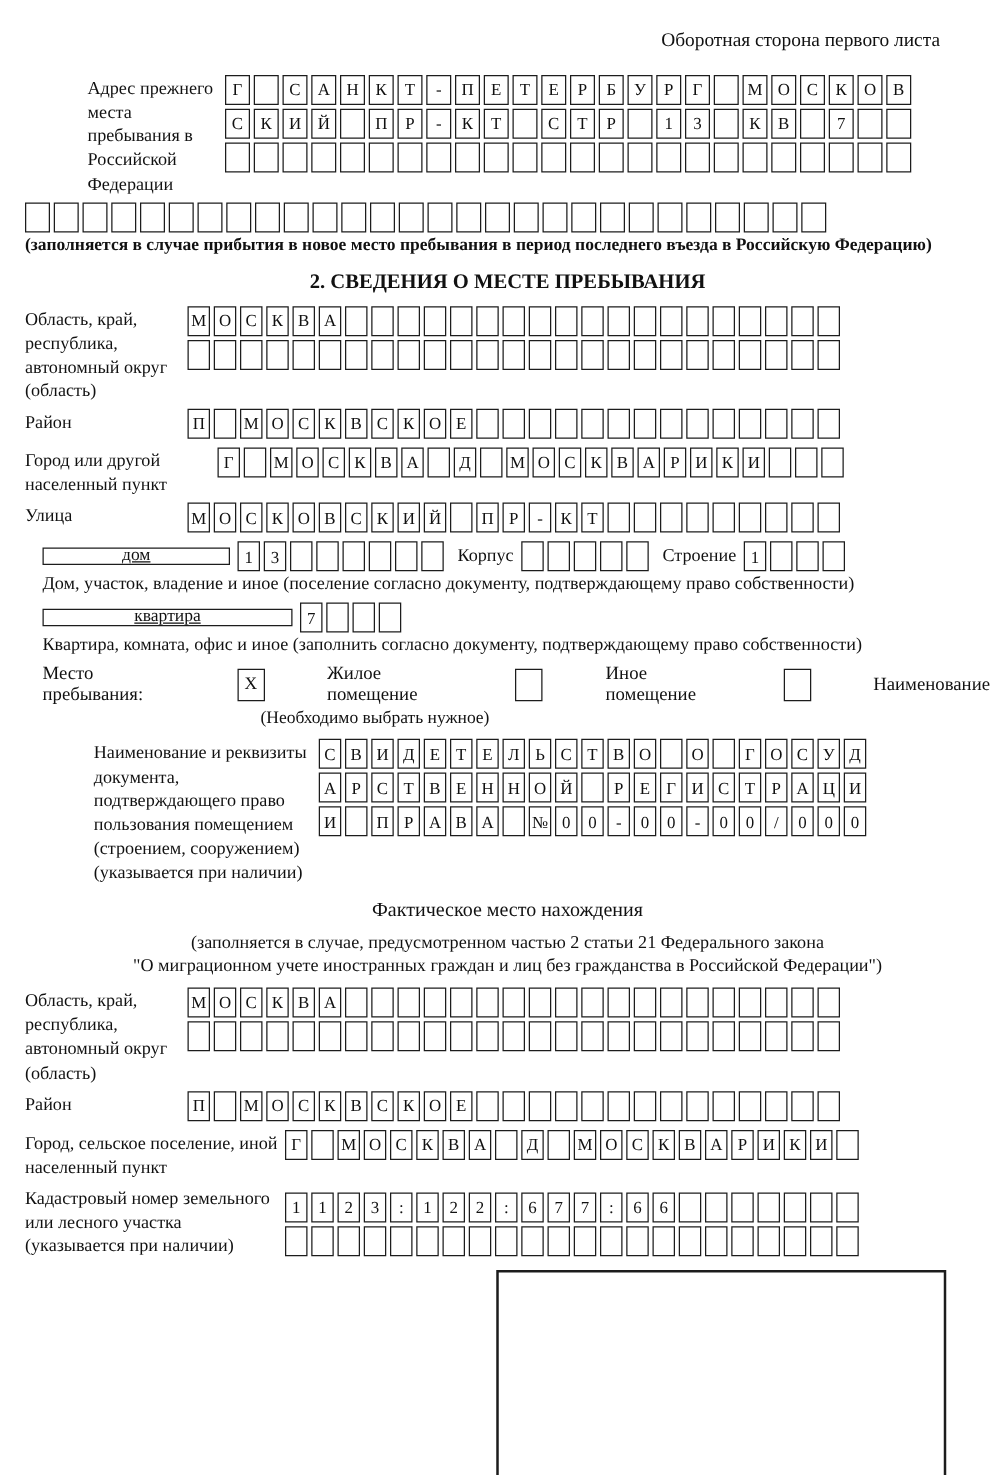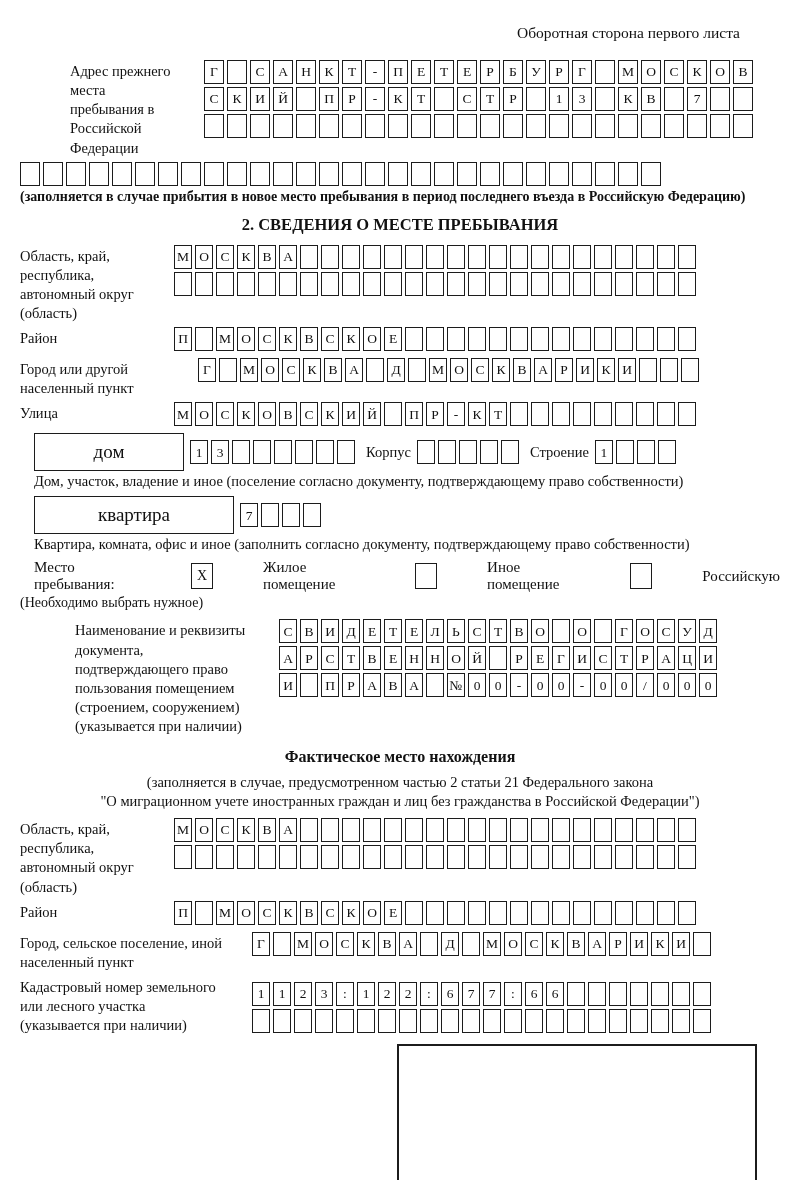--- a/index.html
+++ b/index.html
@@ -1,59 +1,59 @@
 <!DOCTYPE html>
 <html><head>
 <meta charset="utf-8">
 <style>
   html,body{margin:0;padding:0;background:#fff;}
   body{
     width:800px;height:1180px;
     font-family:"Liberation Serif","DejaVu Serif",serif;
     color:#111;overflow:hidden;
   }
-  .page{box-sizing:border-box;width:800px;height:1180px;padding:16px 20px 0 20px;border-radius:15px;}
+  .page{box-sizing:border-box;width:800px;height:1180px;padding:16px 8px 0 20px;border-radius:15px;}
   .page-title{text-align:right;font-size:15.5px;padding-right:40px;margin-top:8px;margin-bottom:18px;}
   
   .cellrow{display:flex;margin-bottom:3px;}
   .cell{
     box-sizing:border-box;flex:0 0 auto;
     width:18px;height:24px;margin-right:3px;
     border:1.6px solid #1c1c1c;
     display:inline-flex;align-items:center;justify-content:center;
     font-size:13.5px;line-height:1;
   }
   .big .cell{width:20px;}
   
-  .field{display:flex;margin-bottom:4px;gap:24px;}
+  .field{display:flex;margin-bottom:4px;}
   .flabel{flex:0 0 130px;font-size:14.5px;line-height:1.32;padding-top:2px;}
   .flabel.off55{margin-left:50px;flex-basis:110px;}
   .flabel.w154{flex-basis:154px;}
   .flabel.w208{flex-basis:208px;}
   .flabel.doc{margin-left:55px;flex-basis:180px;}
   .rows{flex:1 1 auto;}
   .note{font-size:14px;text-align:left;margin:2px 0 10px 0;font-weight:bold;}
   .sec-title{font-size:16.5px;font-weight:bold;text-align:center;margin:6px 0 10px 0;}
   
   .inline-row{display:flex;align-items:center;margin:2px 0 2px 14px;}
-  .wide-box{box-sizing:border-box;border:1.6px solid #1c1c1c;height:38px;
-    display:flex;align-items:center;justify-content:center;font-size:19px;}
+  .wide-box{box-sizing:border-box;border:1.6px solid #1c1c1c;height:14px;
+    display:flex;align-items:center;justify-content:center;font-size:14px;text-decoration:underline;}
   .wb-house{width:150px;margin-right:6px;}
   .wb-apt{width:200px;margin-right:6px;}
   .inline-row .cellrow{margin-bottom:0;}
   .mid-label{font-size:14.5px;margin:0 6px 0 8px;}
   .caption{font-size:14.5px;margin:2px 0 6px 14px;}
   
   .occ-row{display:flex;align-items:center;margin:6px 0 2px 14px;font-size:15px;gap:36px;}
   .cb{box-sizing:border-box;width:22px;height:26px;border:1.6px solid #1c1c1c;
     display:inline-flex;align-items:center;justify-content:center;
     font-size:14px;margin:0 14px 0 12px;flex:0 0 auto;}
-  .occ-note{font-size:14px;width:560px;margin:2px 0 8px 0;}
+  .occ-note{font-size:14px;text-align:center;width:560px;margin:2px 0 8px 0;}
   
-  .al-title{font-size:16px;font-weight:bold;text-align:center;margin:12px 0 8px 0;}
+  .al-title{font-size:16px;font-weight:normal;text-align:center;margin:12px 0 8px 0;}
   .al-note{font-size:14.5px;text-align:center;margin:0 0 2px 0;}
   .al-note.last{margin-bottom:8px;}
   
   .stamp-wrap{margin-left:377px;margin-top:8px;width:366px;}
   .stamp-box{box-sizing:border-box;width:360px;height:172px;border:2px solid #1c1c1c;}
   .spacer6{height:6px;}
 </style>
 </head>
 <body>
 
@@ -377,21 +377,21 @@
   </div>
   <div class="caption">Квартира, комната, офис и иное (заполнить согласно документу, подтверждающему право собственности)</div>
 
   <div class="occ-row">
     <span>Место пребывания:</span>
     <span class="cb">X</span>
     <span>Жилое помещение</span>
     <span class="cb"></span>
     <span>Иное помещение</span>
     <span class="cb"></span>
-    <span>Российскую</span>
+    <span>Наименование</span>
   </div>
   <div class="occ-note">(Необходимо выбрать нужное)</div>
 
   <div class="field">
     <div class="flabel doc">Наименование и реквизиты документа, подтверждающего право пользования помещением (строением, сооружением) (указывается при наличии)</div>
     <div class="rows">
       <div class="cellrow">
           <span class="cell">С</span>
           <span class="cell">В</span>
           <span class="cell">И</span>

